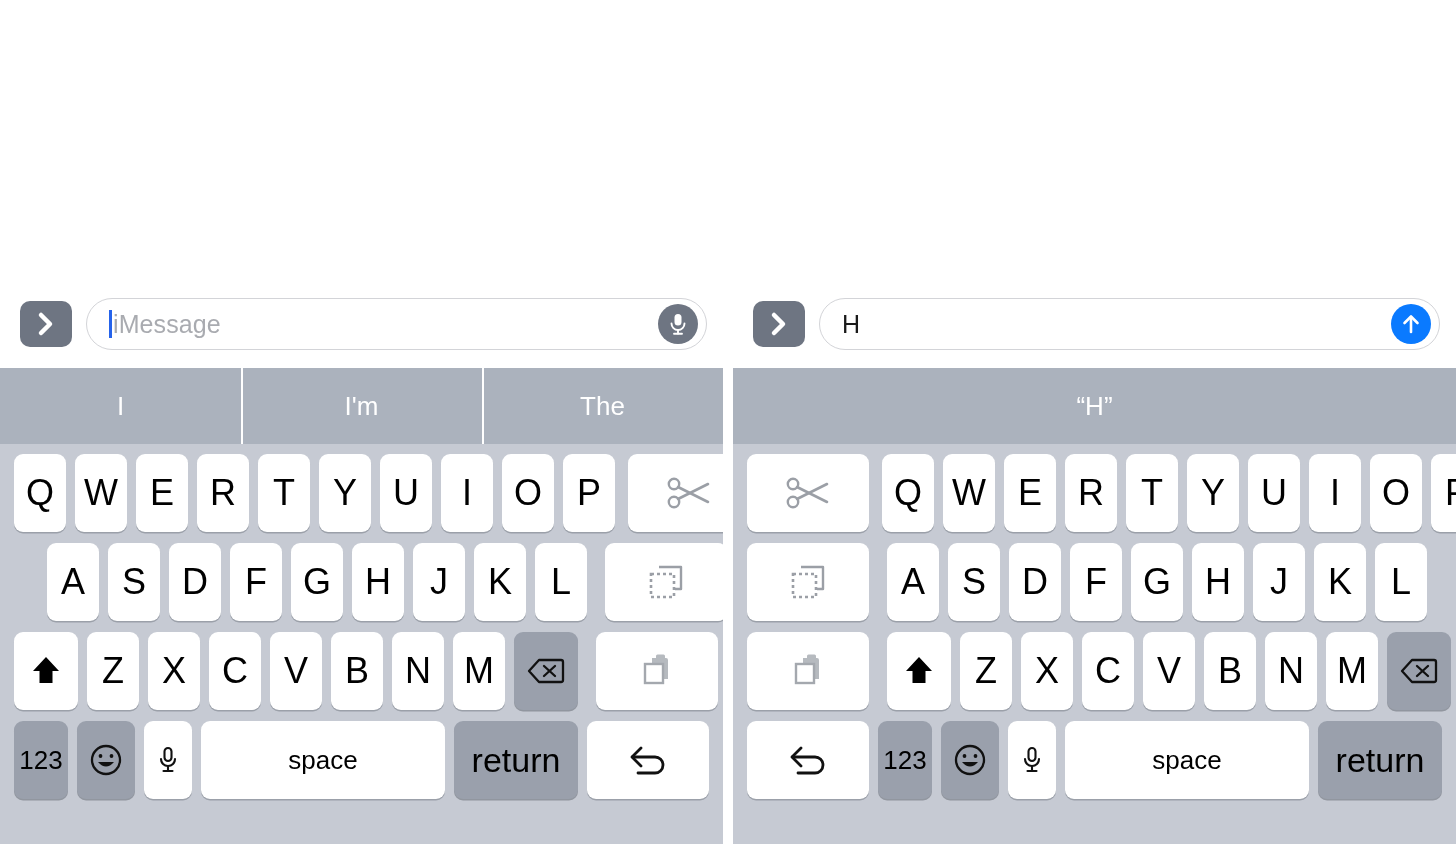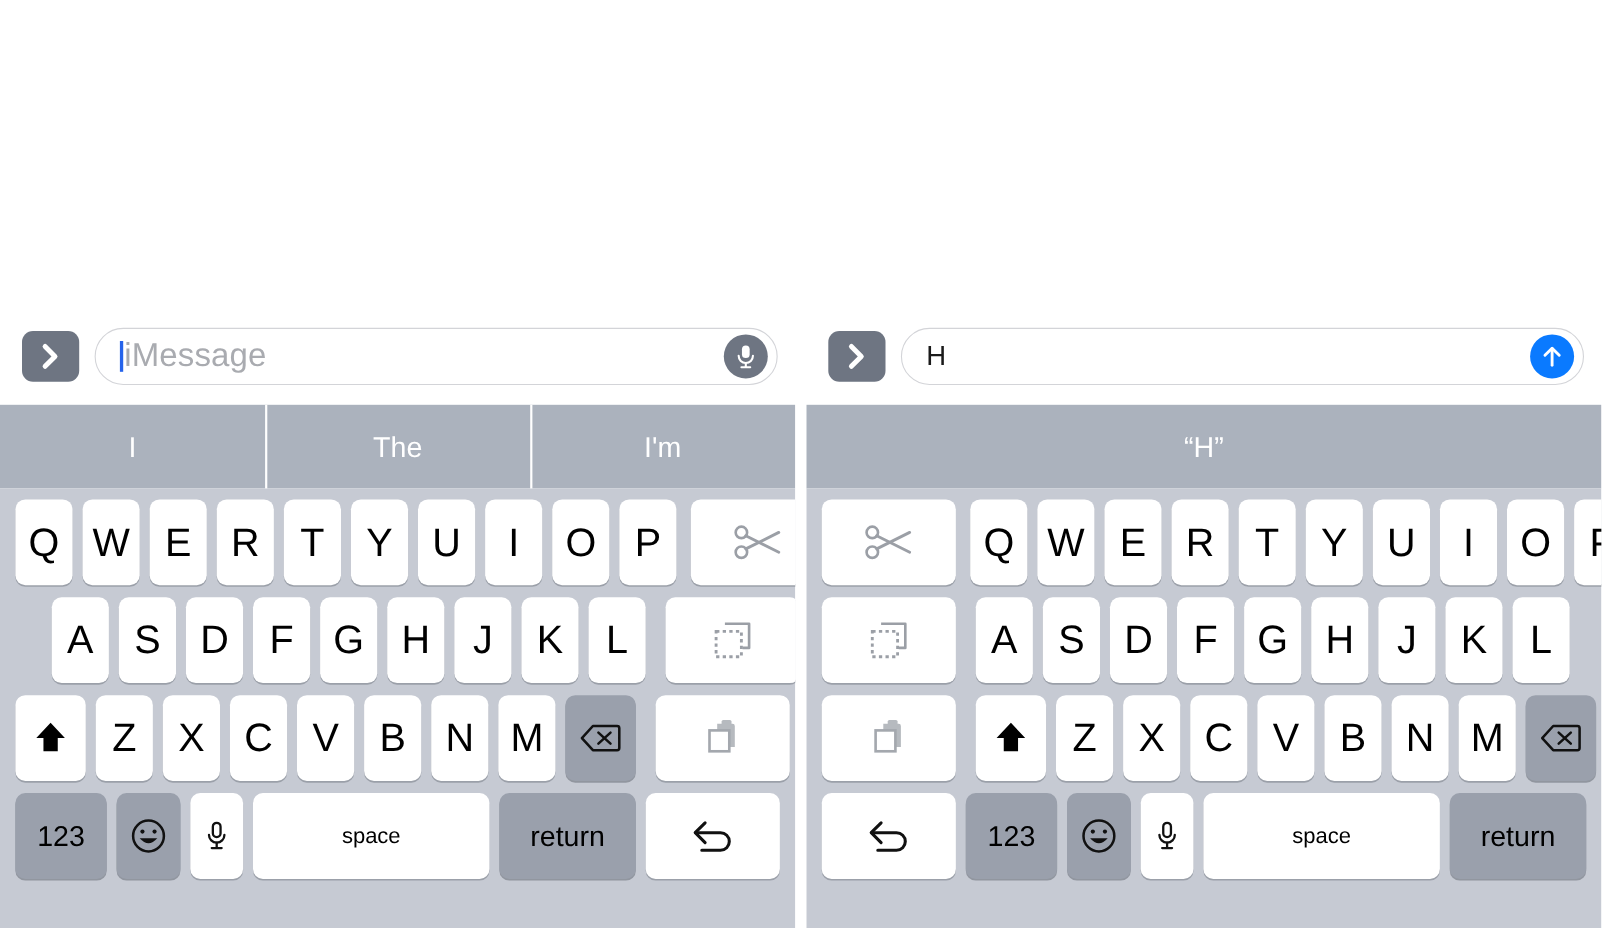--- a/index.html
+++ b/index.html
@@ -61,21 +61,21 @@
     align-items: center;
     padding: 0 60px 0 22px;
   }
   .caret {
     width: 3px; height: 28px;
     background: #2563eb;
     margin-right: 1px;
     flex: 0 0 3px;
   }
   .placeholder-text {
-    font-size: 30px;
+    font-size: 25px;
     color: #a9abb0;
     letter-spacing: 0.1px;
     white-space: nowrap;
   }
   .typed-text {
     font-size: 25px;
     color: #1a1a1a;
     white-space: nowrap;
   }
   .round-action {
@@ -145,25 +145,25 @@
   }
   .key.letter { width: 52px; }
   .key.dark {
     background: #9aa0ac;
     box-shadow: 0 1.5px 0 rgba(110,115,125,0.6);
   }
   .key.wide-fn { width: 122px; }
   .key.spacer-flex { flex: 1 1 auto; background: transparent; box-shadow: none; cursor: default; }
   .key.shift { width: 64px; }
   .key.backspace { width: 64px; }
-  .key.num { width: 83px; font-size: 26px; }
+  .key.num { width: 54px; font-size: 26px; }
   .key.emoji { width: 58px; }
   .key.mic-key { width: 48px; }
-  .key.space { flex: 1 1 auto; font-size: 20px; min-width: 100px; }
-  .key.return { width: 124px; font-size: 26px; }
+  .key.space { flex: 1 1 auto; font-size: 26px; min-width: 100px; }
+  .key.return { width: 124px; font-size: 34px; }
   .gap-left { margin-left: 4px; }
 
   svg { overflow: visible; }
 </style>
 </head>
 <body>
 
 <div class="screen">
 
   <div class="panel">
@@ -183,22 +183,22 @@
             <path d="M4.5 11.5 a6.5 6.5 0 0 0 13 0" fill="none" stroke="#ffffff" stroke-width="1.9" stroke-linecap="round"></path>
             <line x1="11" y1="18" x2="11" y2="21.5" stroke="#ffffff" stroke-width="1.9" stroke-linecap="round"></line>
             <line x1="7" y1="21.8" x2="15" y2="21.8" stroke="#ffffff" stroke-width="1.9" stroke-linecap="round"></line>
           </svg>
         </div>
       </div>
     </div>
 
     <div class="suggestions">
       <div class="suggestion">I</div>
+      <div class="suggestion">I'm</div>
       <div class="suggestion">The</div>
-      <div class="suggestion">I'm</div>
     </div>
 
     <div class="keyboard">
 
       <div class="krow">
         <div class="key letter">Q</div>
         <div class="key letter">W</div>
         <div class="key letter">E</div>
         <div class="key letter">R</div>
         <div class="key letter">T</div>

